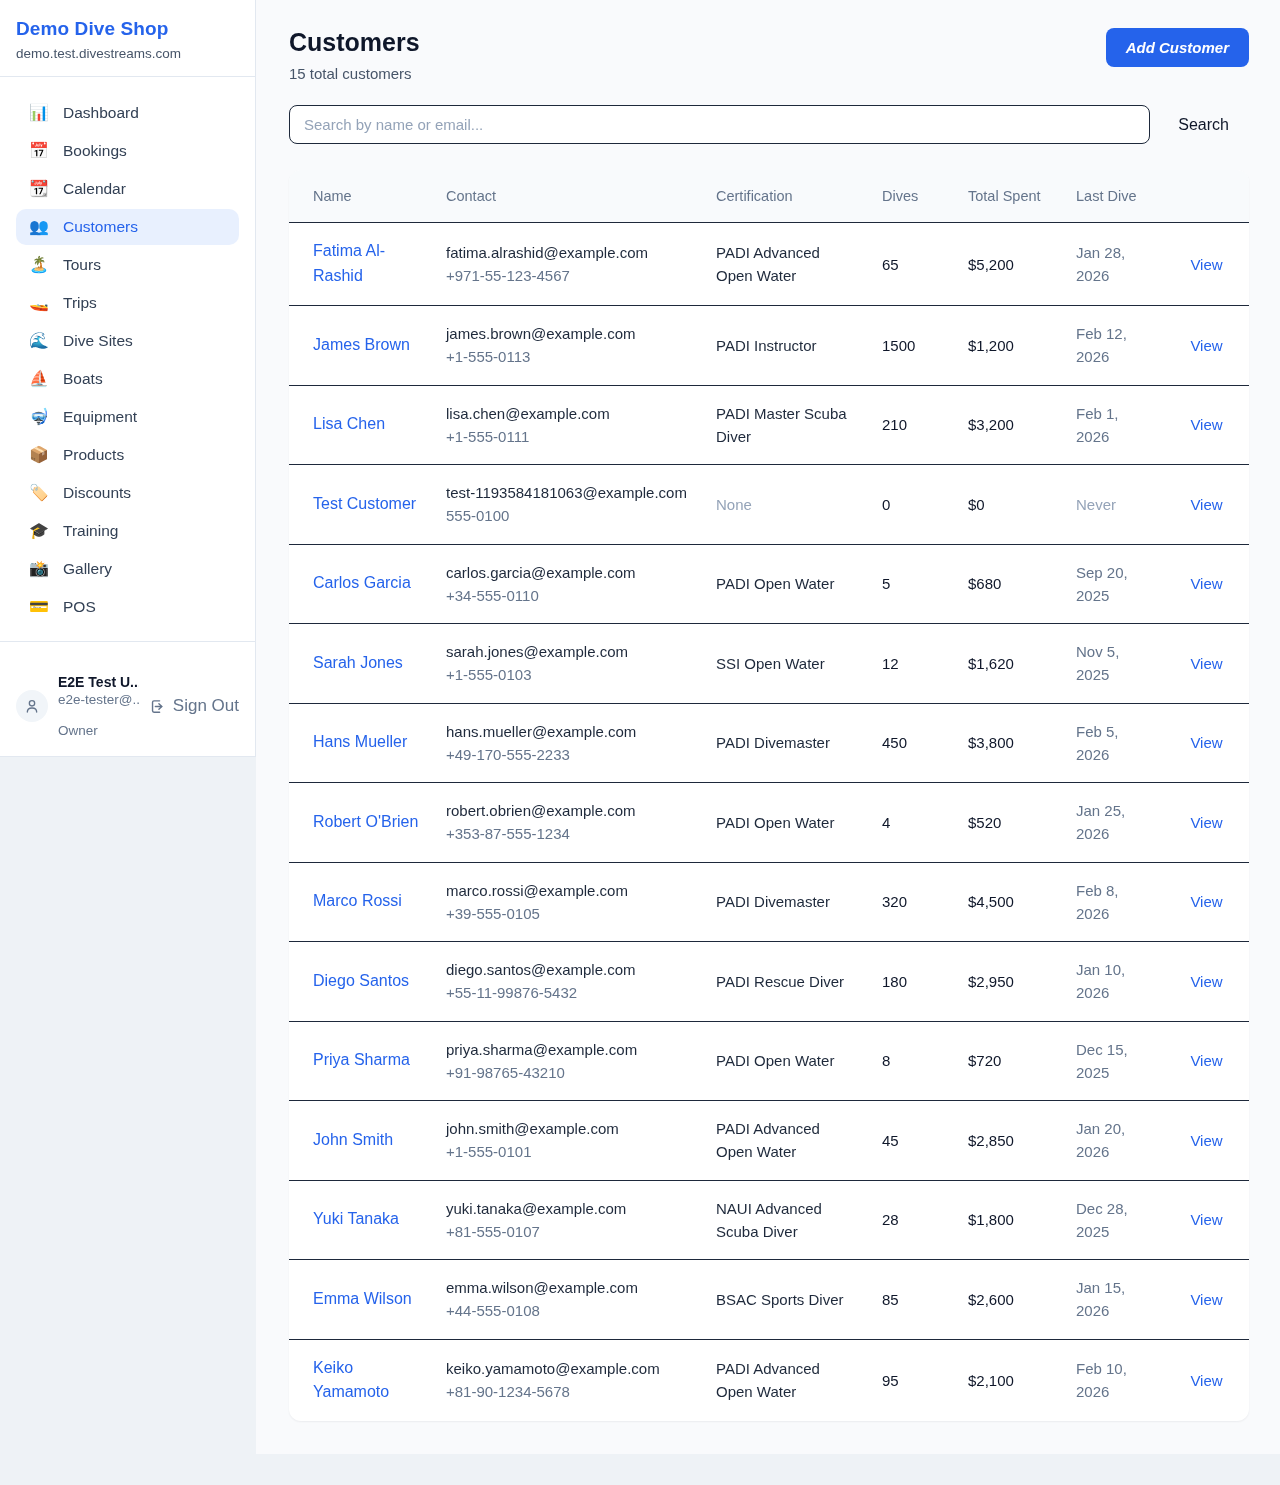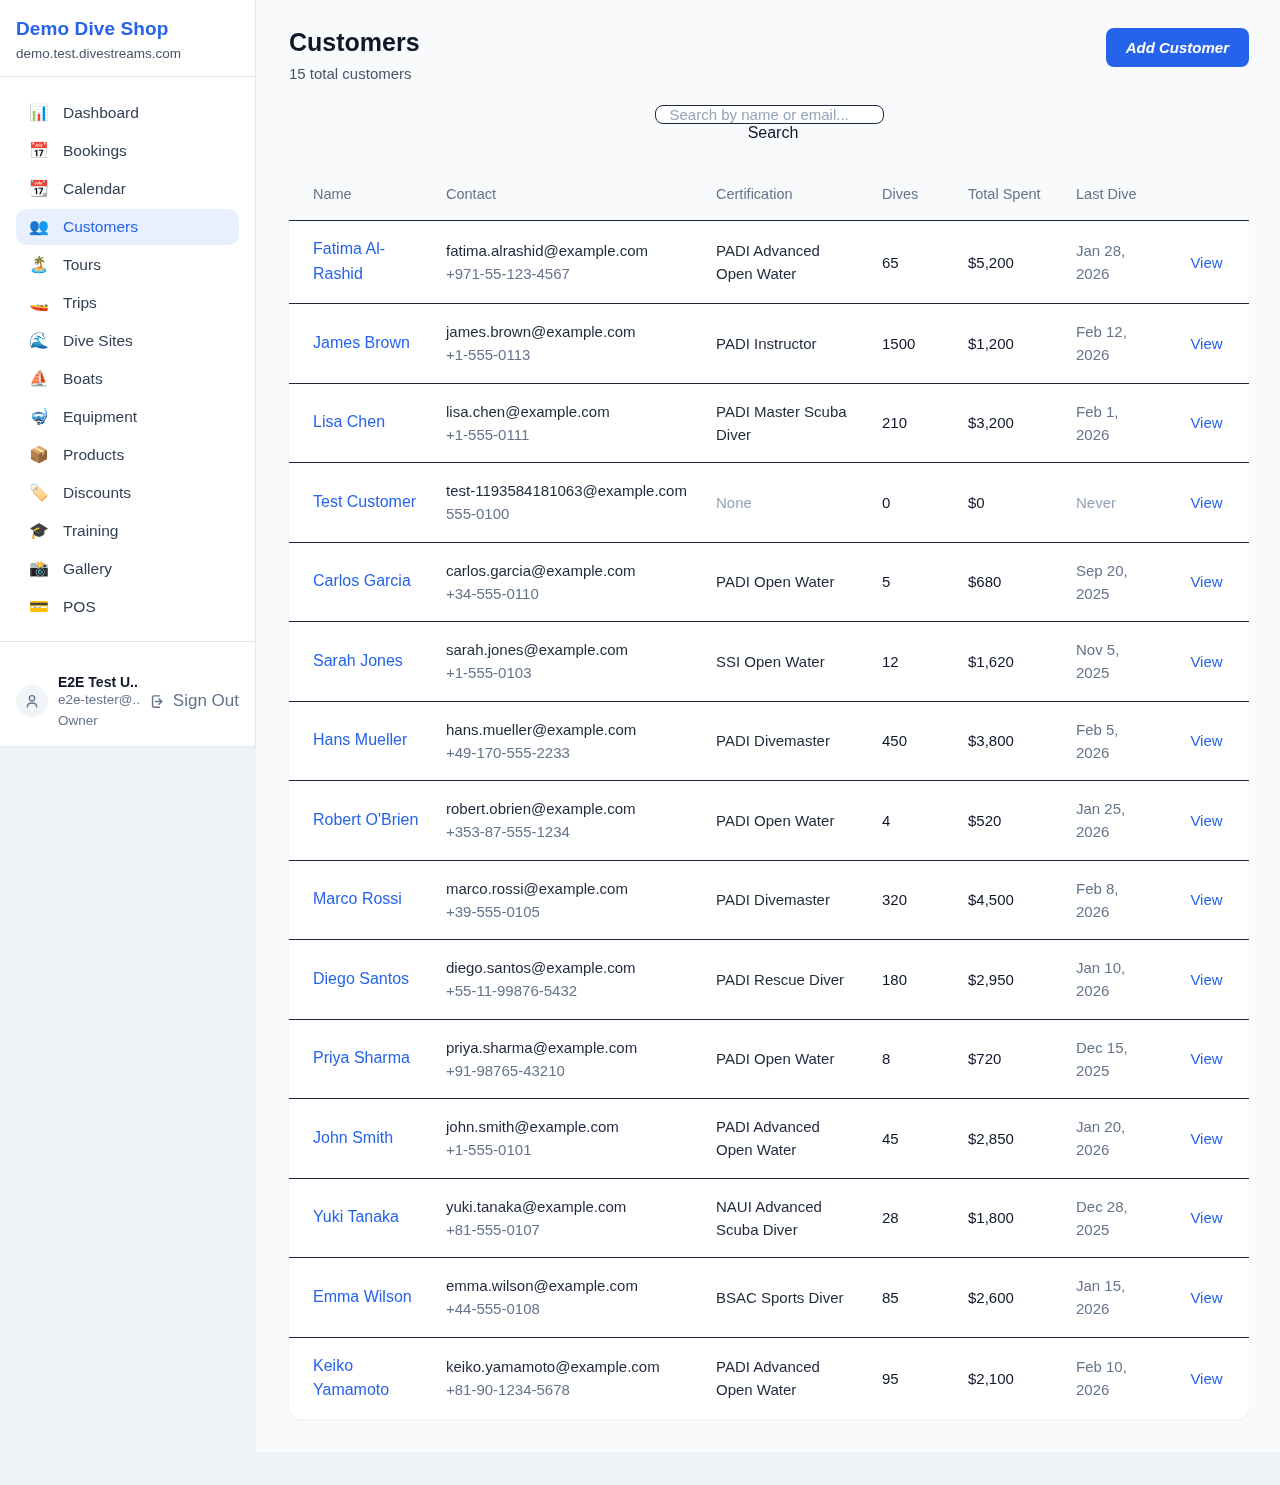--- a/index.html
+++ b/index.html
@@ -43,40 +43,40 @@
     display: flex; align-items: center; gap: 10px;
   }
   .avatar {
     width: 32px; height: 32px; border-radius: 50%;
     background: #f1f5f9; display: flex; align-items: center; justify-content: center;
     flex-shrink: 0;
   }
   .user-info { flex: 1; min-width: 0; }
   .user-name { font-size: 14px; font-weight: 700; color: #0f172a; white-space: nowrap; overflow: hidden; }
   .user-email { font-size: 13.5px; color: #64748b; margin-top: 2px; white-space: nowrap; overflow: hidden; }
-  .user-role { font-size: 13.5px; color: #64748b; margin-top: 6px; }
+  .user-role { font-size: 13.5px; color: #64748b; margin-top: 16px; }
   .signout {
     display: flex; align-items: center; gap: 7px;
     color: #64748b; font-size: 17px; cursor: pointer; flex-shrink: 0;
     background: none; border: none; font-family: inherit;
   }
 
   
   .main { flex: 1; background: #f9fafc; padding: 28px 31px 0 33px; }
   .page-header { display: flex; justify-content: space-between; align-items: flex-start; }
   .page-title { font-size: 25px; font-weight: 700; color: #0f172a; }
   .page-subtitle { font-size: 15px; color: #475569; margin-top: 8px; }
   .btn-primary {
     background: #2563eb; color: #fff; border: none; border-radius: 8px;
     font-size: 15px; font-weight: 600; padding: 11px 20px; cursor: pointer;
     font-family: inherit;
     font-style: italic;
   }
 
-  .search-row { display: flex; align-items: center; margin-top: 23px; flex-direction: column; }
+  .search-row { display: flex; align-items: center; margin-top: 23px; }
   .search-input {
     flex: 1; height: 39px; border: 1.5px solid #1e293b; border-radius: 8px;
     padding: 0 14px; font-size: 15px; font-family: inherit; color: #0f172a;
     background: #fff; outline: none;
   }
   .search-input::placeholder { color: #94a3b8; }
   .search-btn {
     background: none; border: none; font-family: inherit;
     font-size: 16px; color: #0f172a; margin-left: 28px; margin-right: 20px; cursor: pointer;
   }

